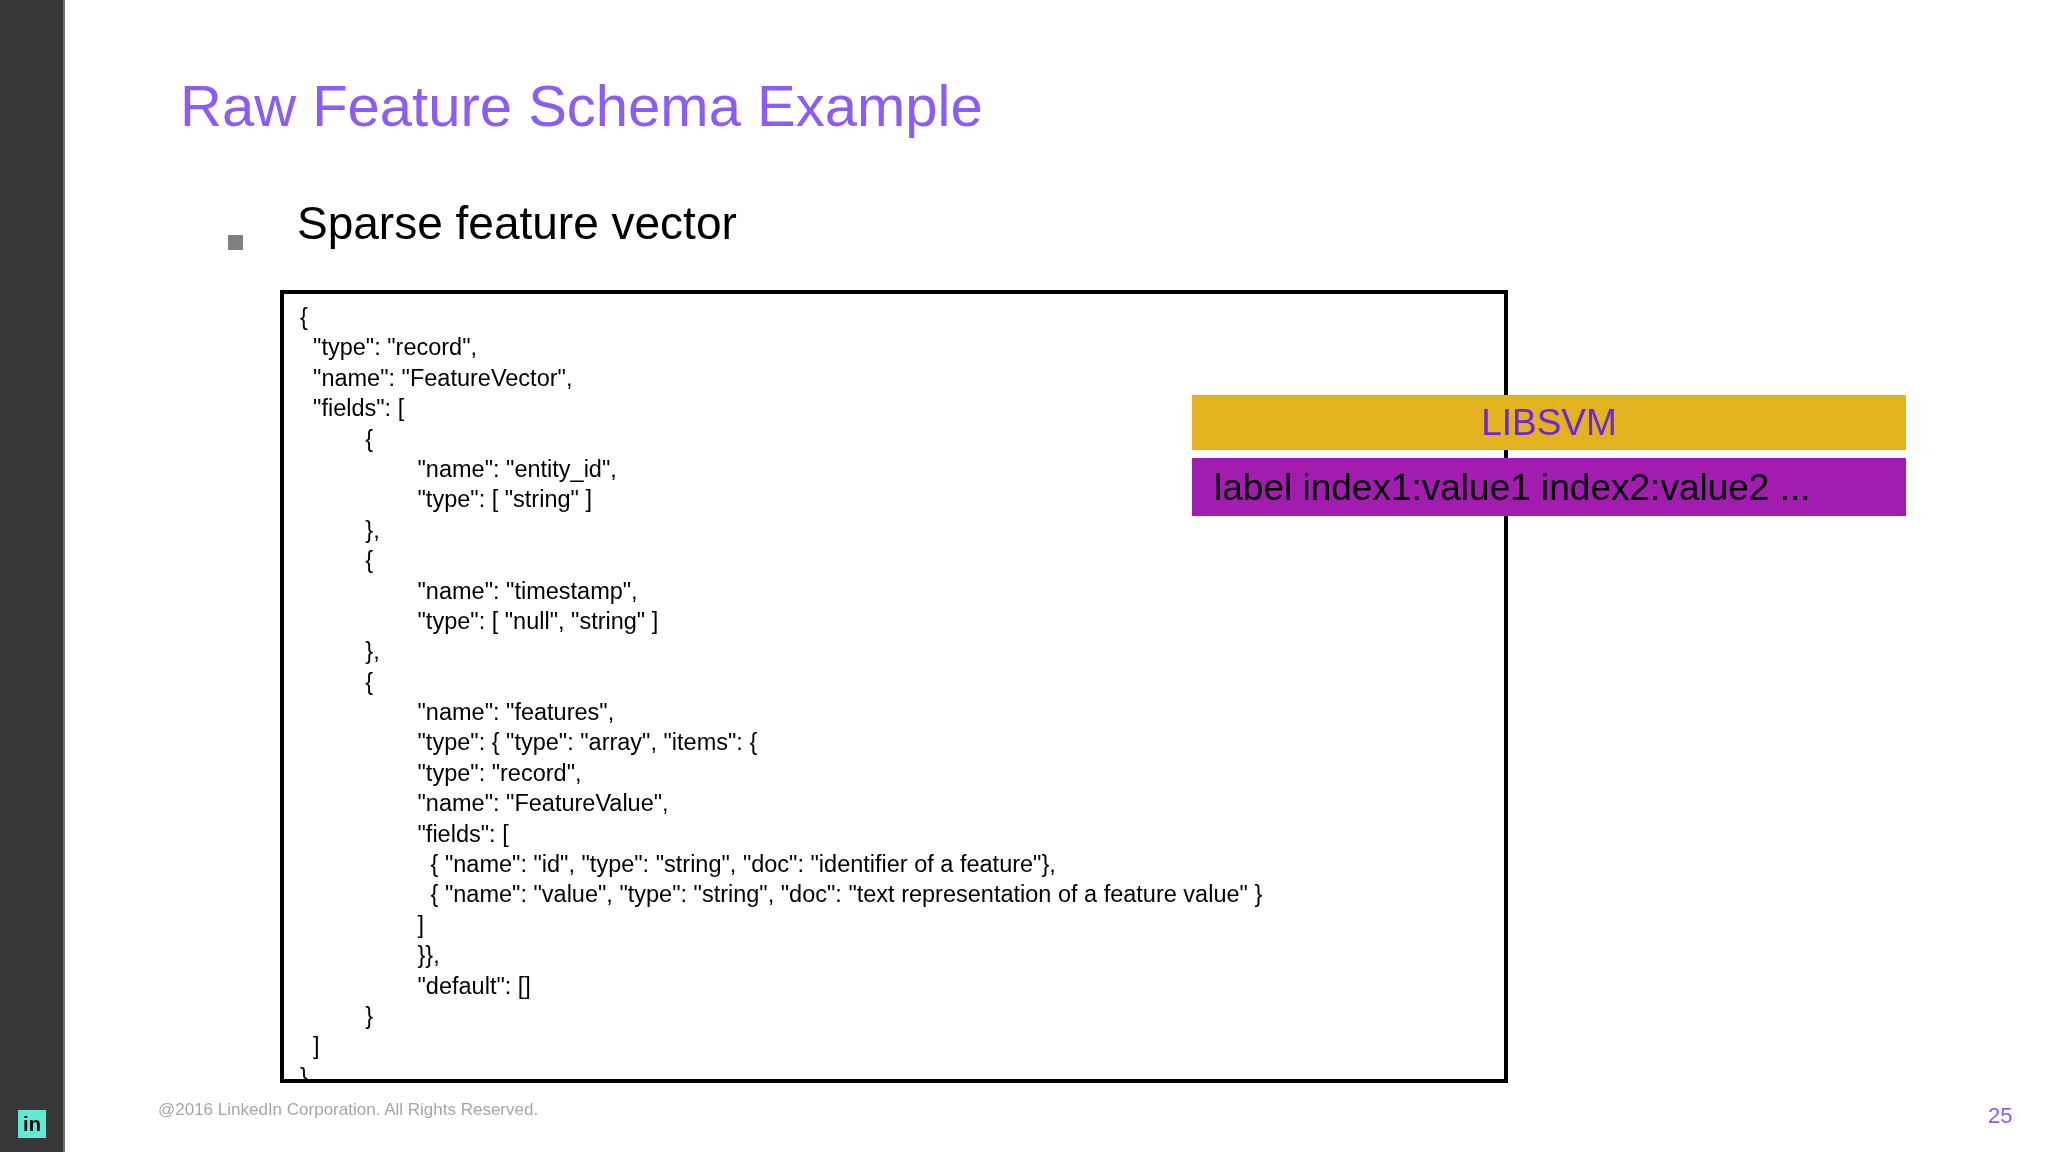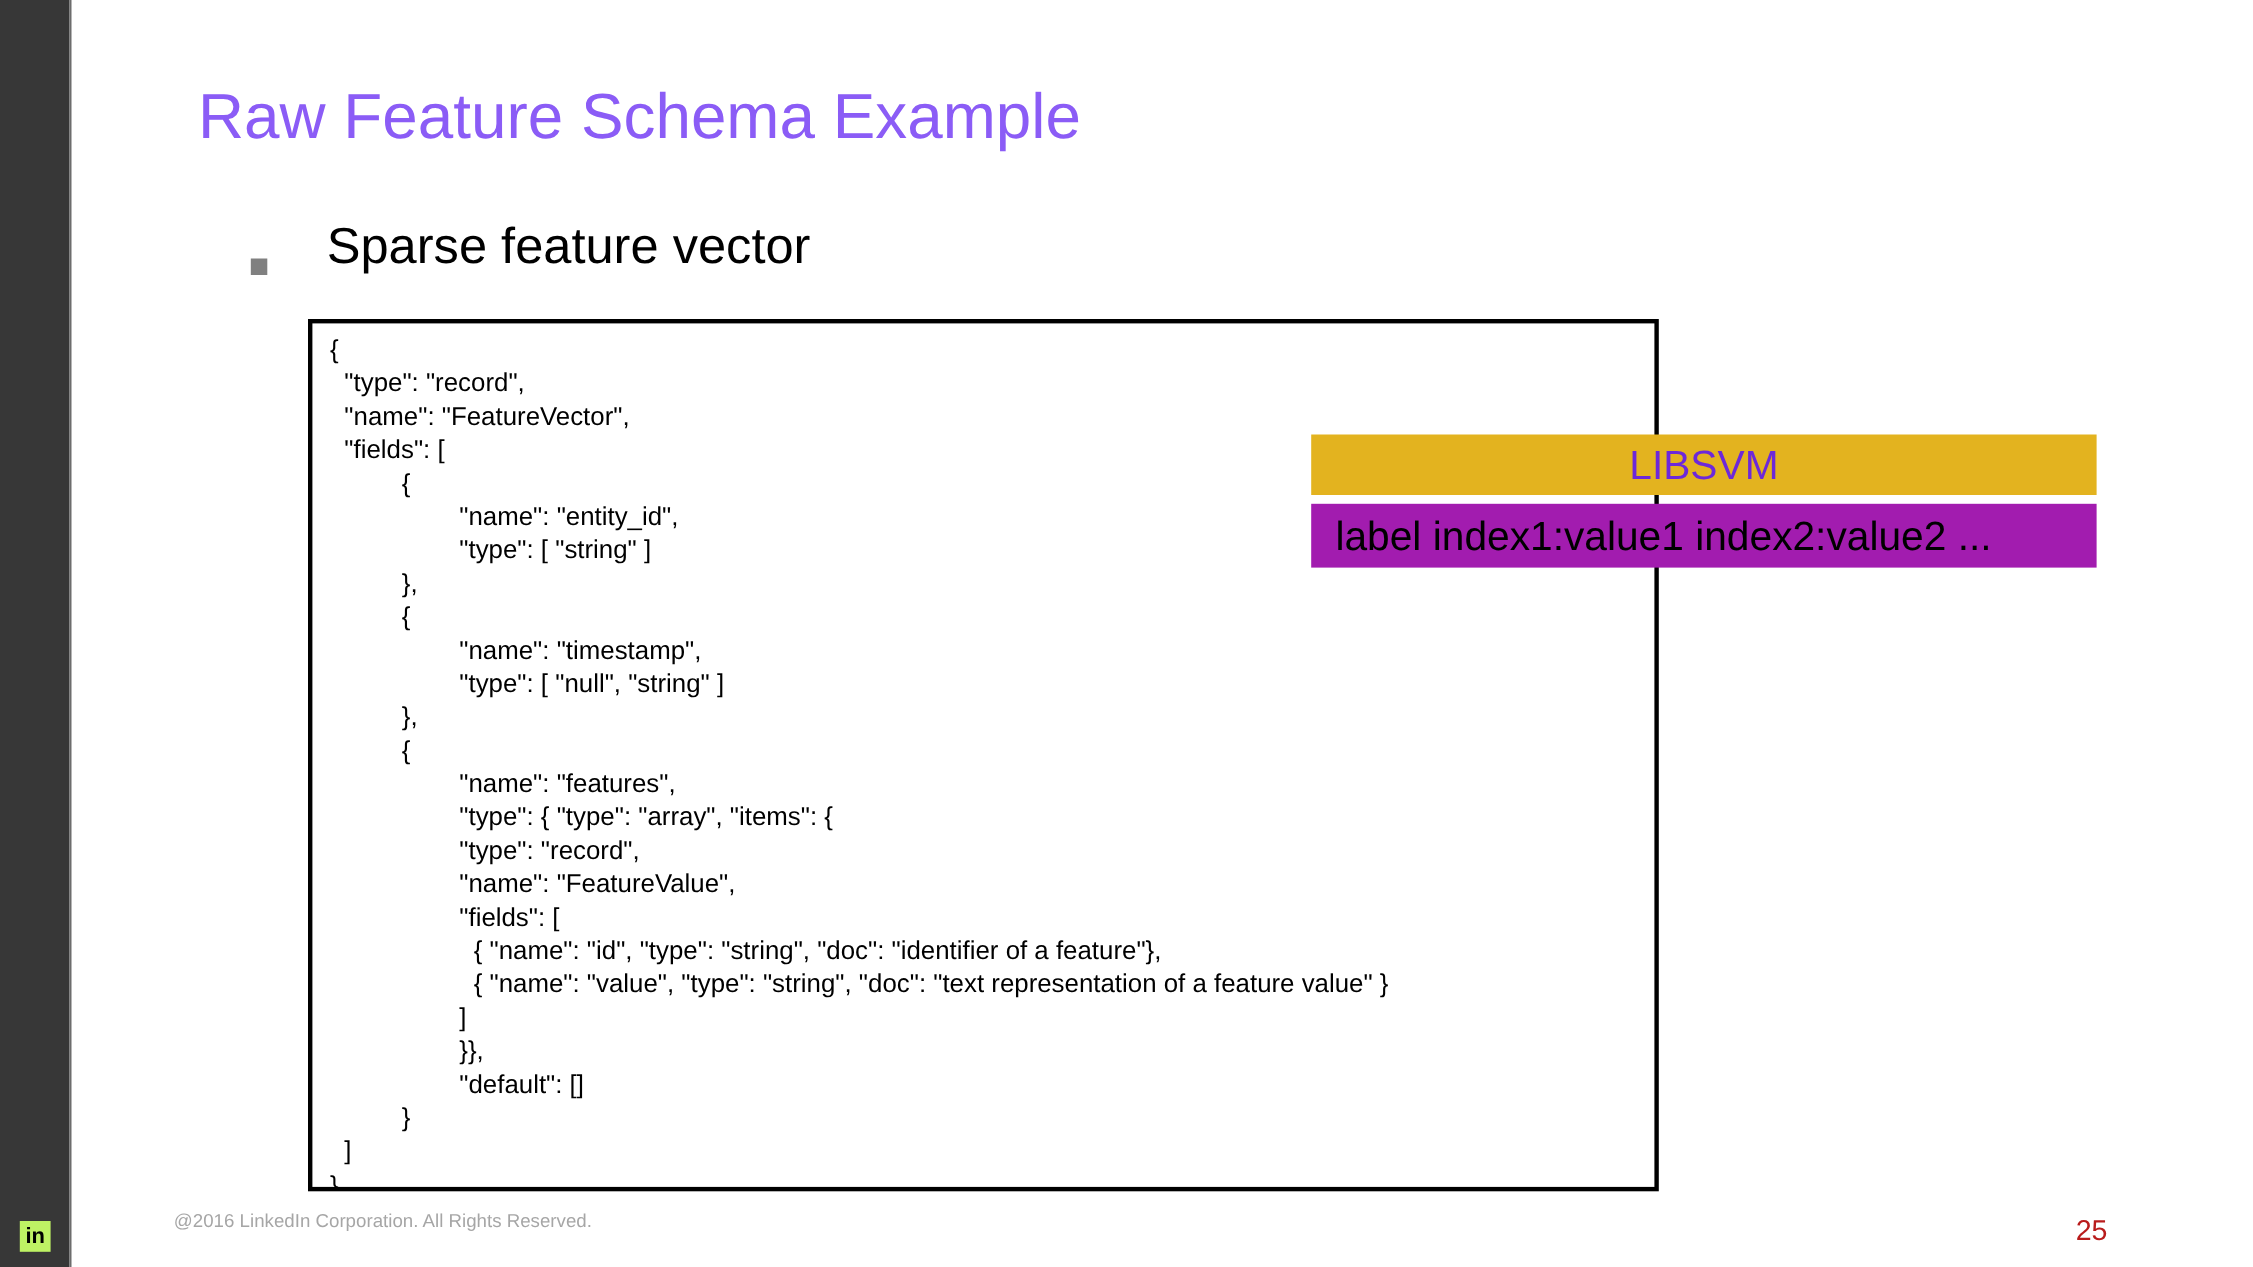--- a/index.html
+++ b/index.html
@@ -121,32 +121,32 @@
   #footer-copyright {
     position: absolute;
     left: 158px;
     top: 1100px;
     font-size: 17px;
     color: #a6a6a6;
     white-space: nowrap;
   }
   #page-number {
     position: absolute;
-    left: 1887px;
+    left: 1988px;
     top: 1103px;
-    font-size: 26px;
-    color: #b91c1c;
+    font-size: 22px;
+    color: #8b5cf6;
   }
   #linkedin-logo {
     position: absolute;
     left: 18px;
     top: 1110px;
     width: 28px;
     height: 28px;
-    background: #bef264;
+    background: #5eead4;
     color: #000000;
     font-size: 20px;
     font-weight: bold;
     display: flex;
     align-items: center;
     justify-content: center;
     line-height: 1;
   }
 </style>
 </head>

